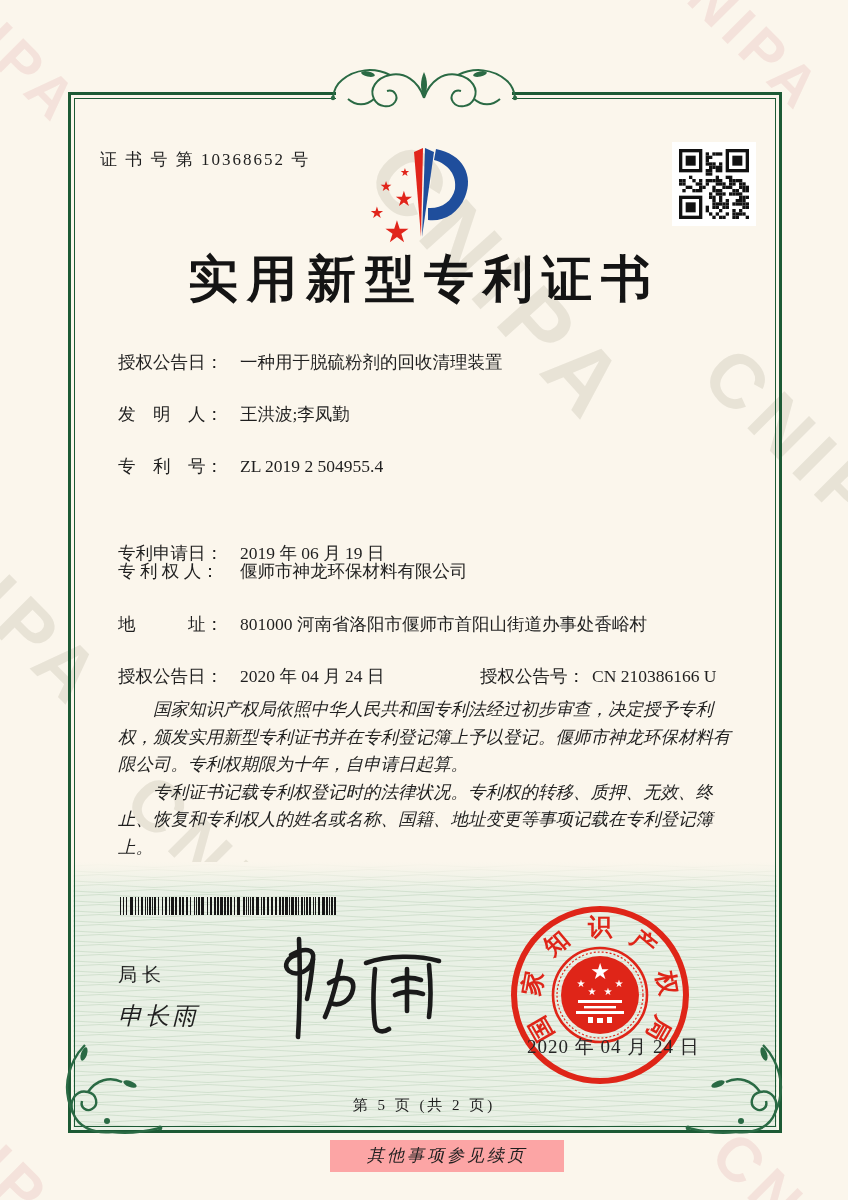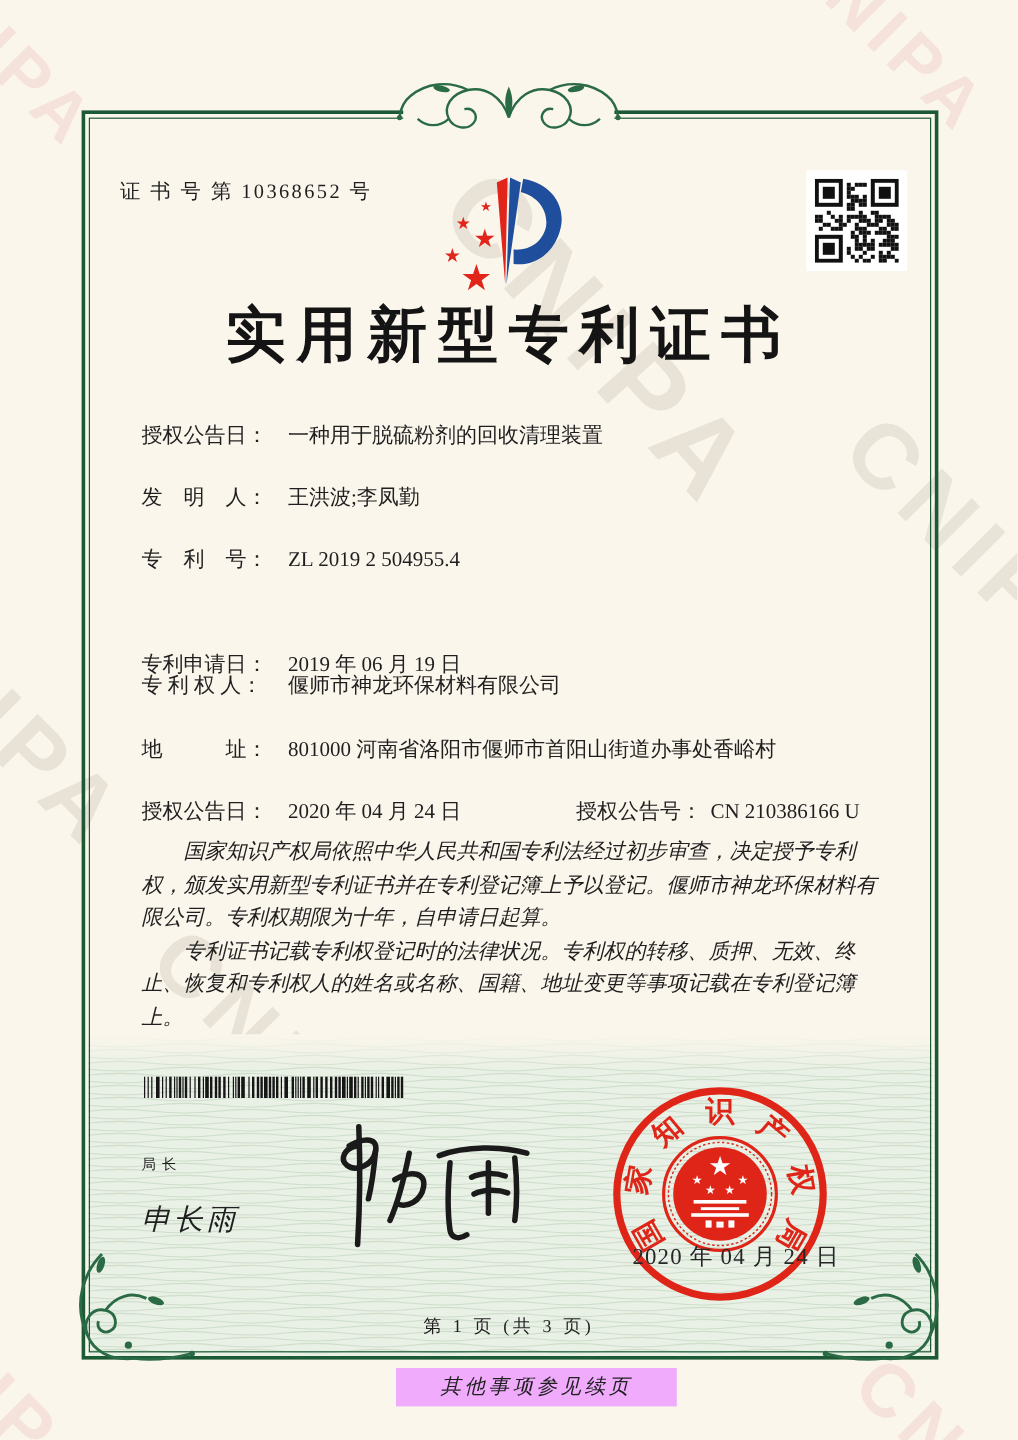--- a/index.html
+++ b/index.html
@@ -32,29 +32,29 @@
   .field-row{position:absolute;left:118px;width:640px;font-size:17.5px;z-index:2;white-space:nowrap;}
   .field-label{display:inline-block;width:122px;}
   .grant-no-pair{position:absolute;left:330px;top:0;margin-left:32px;}
   .grant-no-pair .field-label{width:112px;}
   
   .body-text{position:absolute;left:118px;top:696px;width:622px;z-index:2;
              font-size:17.5px;line-height:27.6px;font-style:italic;}
   .body-text p{margin:0;text-indent:2em;}
   
   .barcode{position:absolute;left:120px;top:897px;z-index:2;}
-  .director-title{position:absolute;left:118px;top:962px;font-size:12px;letter-spacing:5px;z-index:2;}
+  .director-title{position:absolute;left:118px;top:962px;font-size:19px;letter-spacing:5px;z-index:2;}
   .director-name{position:absolute;left:118px;top:1000px;font-size:24px;letter-spacing:3px;z-index:2;font-style:italic;}
   .signature{position:absolute;left:263px;top:933px;z-index:2;}
   .seal{position:absolute;left:500px;top:895px;z-index:3;}
   .seal-date{position:absolute;left:527px;top:1034px;width:170px;font-size:19px;
              letter-spacing:1px;color:#262626;z-index:3;white-space:nowrap;}
   .page-number{position:absolute;left:68px;top:1096px;width:712px;text-align:center;
                font-size:15px;letter-spacing:3px;z-index:2;}
-  .continuation{position:absolute;left:330px;top:1140px;width:234px;height:32px;background:#f0abfc;
+  .continuation{position:absolute;left:330px;top:1140px;width:234px;height:32px;background:#fca5a5;
                 z-index:2;text-align:center;line-height:32px;font-size:17px;font-style:italic;
                 letter-spacing:3px;}
 </style>
 </head>
 <body>
 
 <div class="page" style="--bg: #fbf6ec; --green: #1c5a35; --wm-gray: #d6d1c2; --wm-pink: #f3ded7; --ink: #1f1f1f;">
 
   <div class="wm pink" style="left:-55px;top:-60px;font-size:58px;letter-spacing:7px;">CNIPA</div>
   <div class="wm pink" style="left:688px;top:-72px;font-size:58px;letter-spacing:7px;">CNIPA</div>
@@ -477,16 +477,16 @@
         <rect x="84" y="111" width="32" height="2.4"></rect>
         <rect x="76" y="116" width="48" height="3"></rect>
         <rect x="88" y="122" width="5" height="6"></rect>
           <rect x="107" y="122" width="5" height="6"></rect>
         <rect x="97" y="123" width="6" height="5"></rect>
       </g>
     </g>
   </svg>
   <div class="seal-date">2020 年 04 月 24 日</div>
 
-  <div class="page-number">第 1 页 (共 3 页)</div>
+  <div class="page-number">第 5 页 (共 2 页)</div>
   <div class="continuation">其他事项参见续页</div>
 
 </div>
 
 </body></html>

